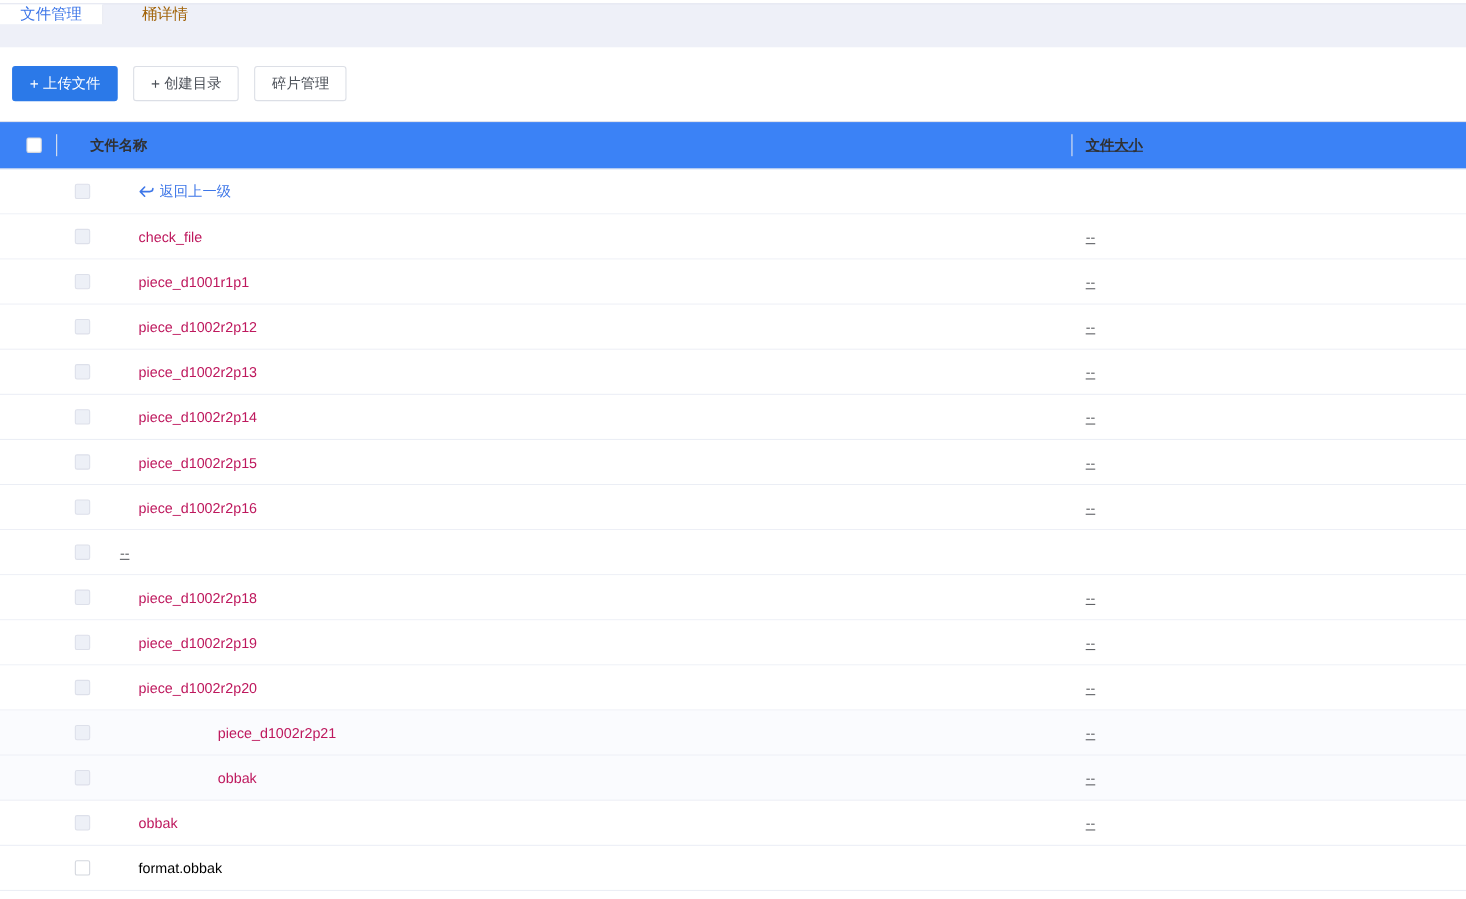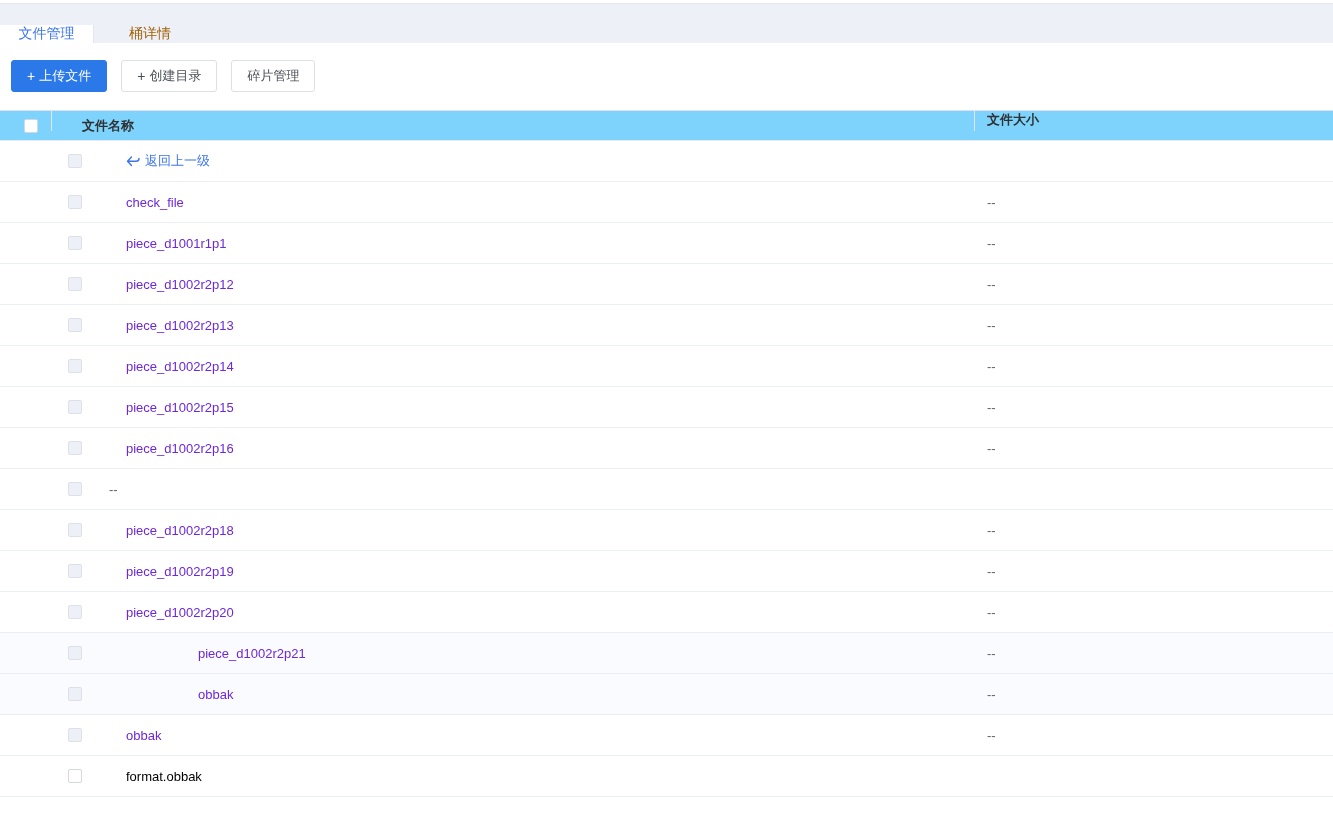--- a/index.html
+++ b/index.html
@@ -4,60 +4,60 @@
 <style>
   html,body{margin:0;padding:0;}
   body{
     width:1333px;height:817px;overflow:hidden;background:#fff;
     font-family:"Liberation Sans","DejaVu Sans",sans-serif;
     color:#303133;-webkit-font-smoothing:antialiased;
   }
   
   .tabbar{
     margin-top:3px;height:39px;background:#eef0f8;
-    border-top:1px solid #e3e6f0;display:flex;align-items:flex-end;
+    border-top:1px solid #e3e6f0;display:flex;align-items:flex-start;
   }
   .tab{display:flex;align-items:center;justify-content:center;
     font-size:14px;cursor:pointer;user-select:none;}
   .tab.active{width:93px;background:#ffffff;color:#3d76e8;border-right:1px solid #e3e6f0;}
   .tab.inactive{width:112px;color:#a16207;}
   
   .toolbar{margin:17px 0 0 11px;height:32px;display:flex;align-items:center;}
   .btn{
     height:32px;box-sizing:border-box;border-radius:3px;font-size:13px;
     display:inline-flex;align-items:center;justify-content:center;
     padding:0 15px;cursor:pointer;background:#fff;border:1px solid #dcdfe6;
     color:#4a4f57;white-space:nowrap;
   }
   .btn .plus{margin-right:4px;font-size:14px;line-height:1;}
   .btn.primary{background:#2b79e8;border:1px solid #2b79e8;color:#fff;}
   .btn + .btn{margin-left:14px;}
   
   .table{margin-top:18px;}
   .thead{
-    height:31px;box-sizing:border-box;background:#7dd3fc;
+    height:44px;box-sizing:border-box;background:#3b82f6;
     border-top:1px solid #dfe2ec;border-bottom:1px solid #e6e9f2;
-    display:flex;font-weight:bold;font-size:13px;color:#303133;
+    display:flex;align-items:center;font-weight:bold;font-size:13px;color:#303133;
   }
   .row{
     height:41px;box-sizing:border-box;border-bottom:1px solid #ebeef5;
     display:flex;align-items:center;font-size:13px;background:#fff;padding-left:44px;
   }
   .row.tinted{background:#fafbfe;gap:36px;}
   .cell-check{flex:0 0 51px;box-sizing:border-box;padding-left:24px;display:flex;align-items:center;}
   .cell-name{flex:1;box-sizing:border-box;padding-left:30px;display:flex;align-items:center;min-width:0;}
-  .cell-size{flex:0 0 358px;box-sizing:border-box;padding-left:12px;color:#606266;}
+  .cell-size{flex:0 0 358px;box-sizing:border-box;padding-left:12px;color:#606266;text-decoration:underline;}
   .vdiv{width:1px;height:20px;background:#e2e5ee;flex:0 0 1px;}
   .row .vdiv{background:transparent;}
   .cb{
     width:14px;height:14px;box-sizing:border-box;border:1px solid #d4d7de;
     border-radius:2px;background:#fff;display:inline-block;cursor:pointer;
   }
   .cb.disabled{background:#edf0f7;border-color:#dde0ea;cursor:default;}
-  .link{color:#6d28d9;cursor:pointer;text-decoration:none;}
+  .link{color:#be185d;cursor:pointer;text-decoration:none;}
   .back-link{color:#3d76e8;display:inline-flex;align-items:center;cursor:pointer;font-size:13px;}
   .back-link svg{margin-right:5px;}
   .file-name{color:#000000;}
 </style>
 </head>
 <body>
 
 <div class="tabbar">
   <div class="tab active">
     <span>文件管理</span>

